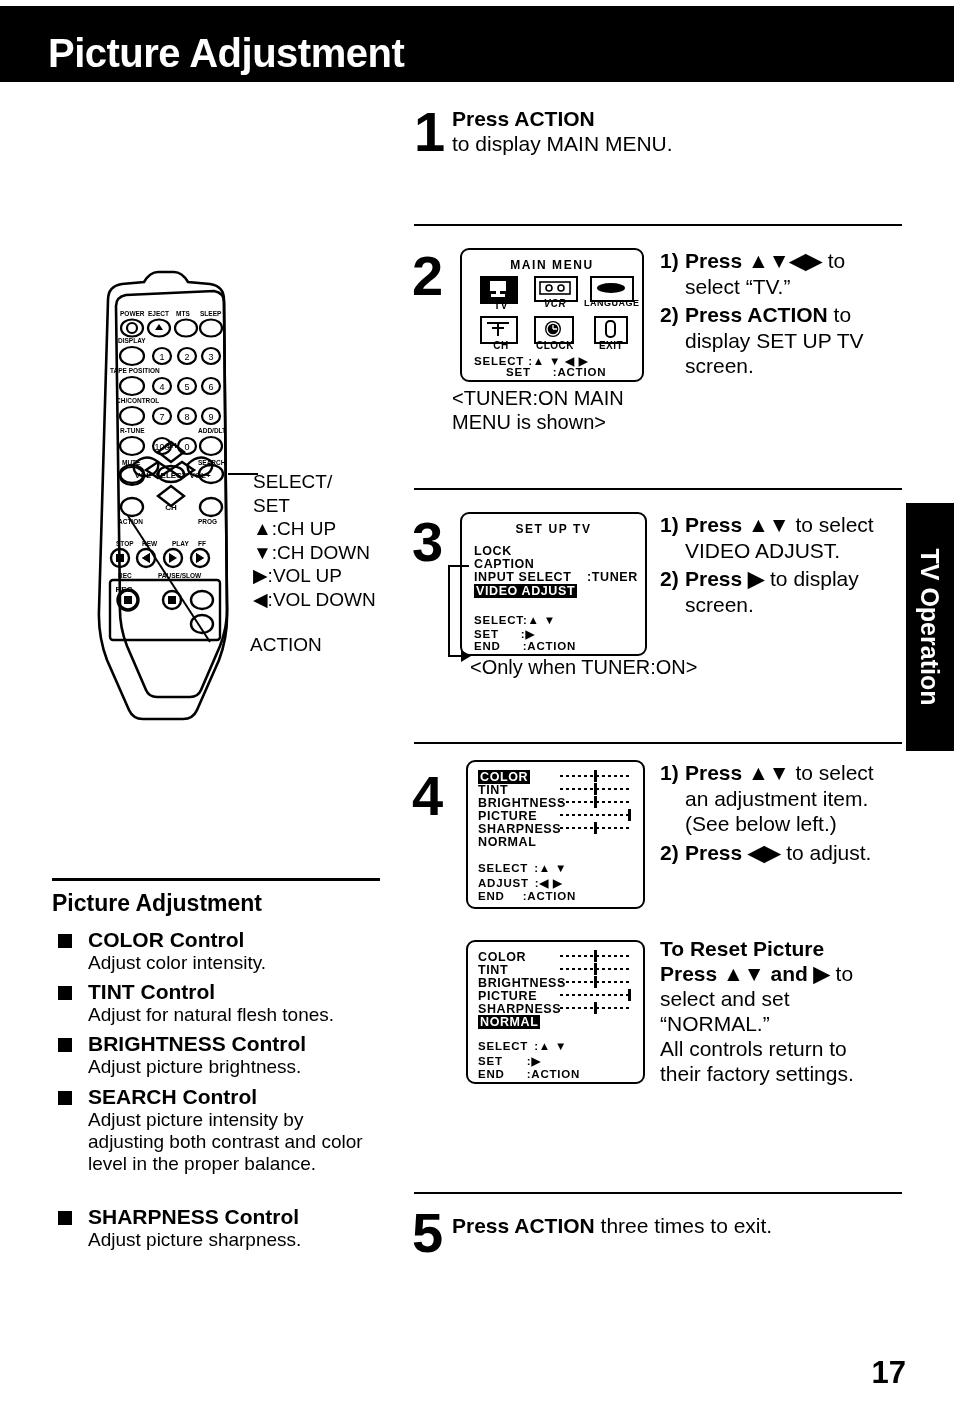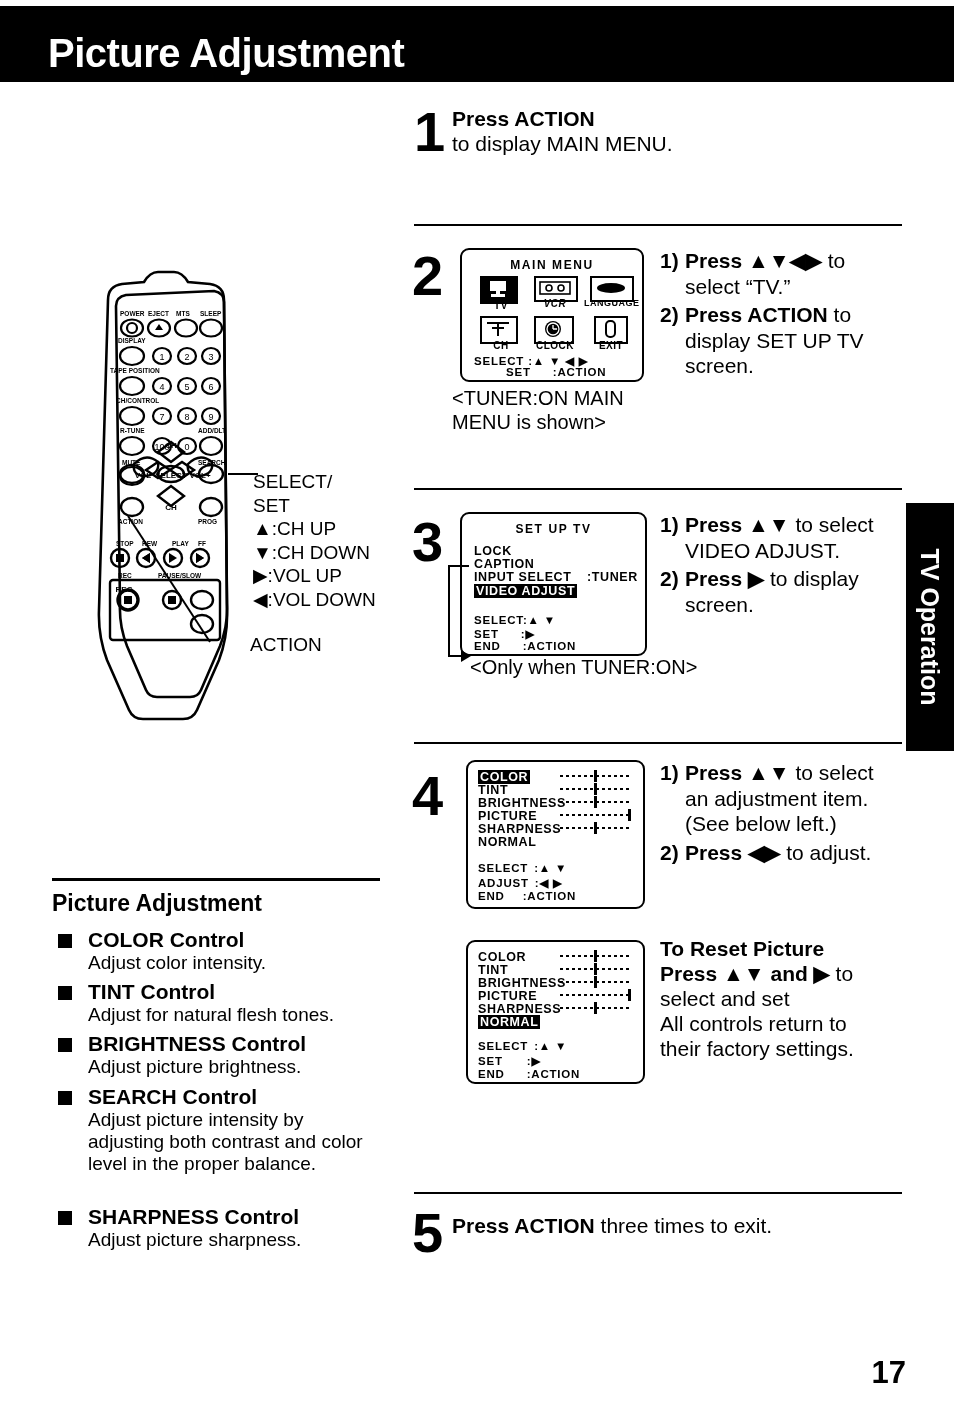--- a/index.html
+++ b/index.html
@@ -457,20 +457,21 @@
   <div class="osd-foot" style="left:10px;top:112px;">
     <span>SET</span><span style="margin-left:24px;">:▶</span></div>
   <div class="osd-foot" style="left:10px;top:126px;">
     <span>END</span><span style="margin-left:22px;">:ACTION</span></div>
 </div>
 
 <div style="position:absolute;left:660px;top:936px;width:255px;font-size:21px;line-height:25px;">
   <div class="b">To Reset Picture</div>
   <div><span class="b">Press ▲▼ and ▶</span><span> to</span></div>
   <div>select and set</div>
+  <div>“NORMAL.”</div>
   <div>All controls return to</div>
   <div>their factory settings.</div>
 </div>
 
 <div class="hr" style="left:414px;top:1192px;width:488px;"></div>
 
 <div class="step-num" style="left:412px;top:1205px;">5</div>
 <div class="step-txt" style="left:452px;top:1213px;width:450px;">
   <span class="b">Press ACTION</span><span> three times to exit.</span>
 </div>

